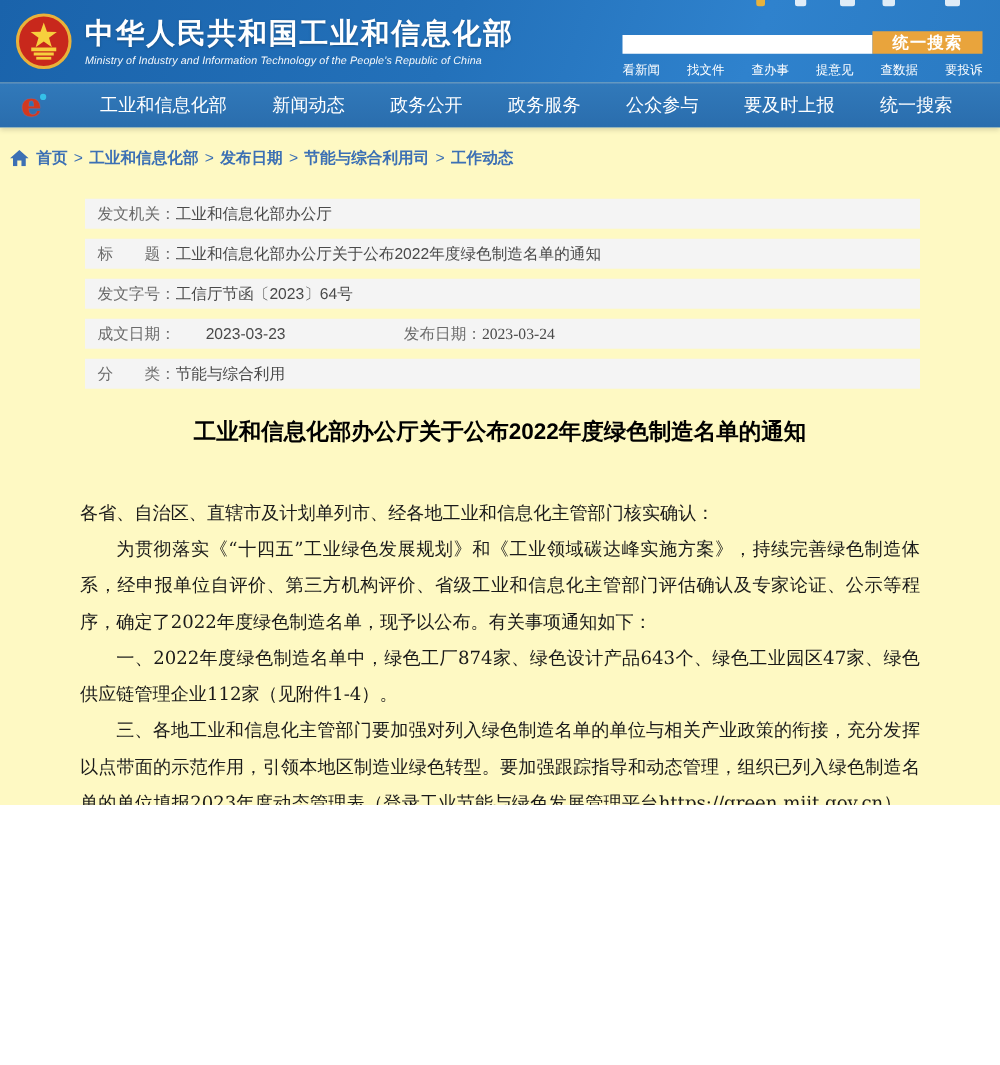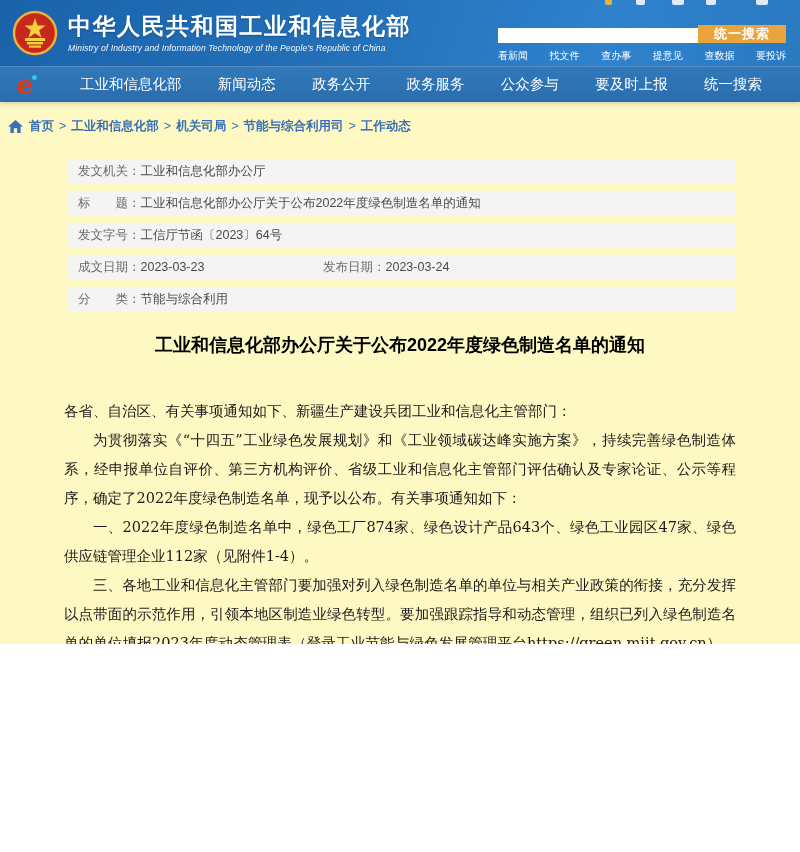--- a/index.html
+++ b/index.html
@@ -39,22 +39,22 @@
   .crumb-bar { padding:16px 0 10px 8px; display:flex; align-items:center; font-size:12.5px; }
   .crumb-home { width:15px; height:13px; margin-right:6px; }
   .crumb a, .crumb span.item { color:#3c70b4; text-decoration:none; cursor:pointer;font-weight:bold; }
   .crumb .sep { color:#3c70b4; margin:0 5px; }
 
   
   .meta { width:668px; margin:14px auto 0 68px; font-size:12.5px; }
   .meta-row { background:#f4f4f4; padding:4px 10px; margin-bottom:8px; display:flex; line-height:16px; }
   .meta-label { color:#6b6b6b; white-space:pre; }
   .meta-value { color:#4a4a4a; }
-  .meta-cell { display:flex; width:245px; flex:0 0 auto; }
-  .meta-cell2 { display:flex; }
+  .meta-cell { display:flex; width:245px; flex:0 0 auto;gap:24px; }
+  .meta-cell2 { display:flex;font-family:Liberation Serif, serif; }
 
   
   .doc { width:672px; margin:0 auto 0 64px; font-family:"DejaVu Serif","Liberation Serif",serif; color:#1a1a1a; }
   .doc-title { text-align:center; font-family:"Liberation Sans","DejaVu Sans",sans-serif; font-weight:bold; font-size:18px; color:#000; margin:22px 0 0 0; }
   .doc-body { margin-top:40px; font-size:14.5px; line-height:29px; text-align:justify; }
   .doc-body p.indent { text-indent:2em; }
 </style>
 </head>
 <body>
 
@@ -110,21 +110,21 @@
       <span class="nav-item">要及时上报</span>
       <span class="nav-item">统一搜索</span>
     </div>
   </div>
 
   <div class="crumb-bar">
     <svg class="crumb-home" viewBox="0 0 16 14">
       <polygon points="8,0 16,7 13.5,7 13.5,14 9.8,14 9.8,9 6.2,9 6.2,14 2.5,14 2.5,7 0,7" fill="#3c70b4"></polygon>
     </svg>
     <span class="crumb">
-      <span class="item">首页</span><span class="sep">&gt;</span><span class="item">工业和信息化部</span><span class="sep">&gt;</span><span class="item">机关司局</span><span class="sep">&gt;</span><span class="item">节能与综合利用司</span><span class="sep">&gt;</span><span class="item">工作动态</span>
+      <span class="item">首页</span><span class="sep">&gt;</span><span class="item">工业和信息化部</span><span class="sep">&gt;</span><span class="item">发布日期</span><span class="sep">&gt;</span><span class="item">节能与综合利用司</span><span class="sep">&gt;</span><span class="item">工作动态</span>
     </span>
   </div>
 
   <div class="meta">
     <div class="meta-row">
       <span class="meta-label">发文机关：</span>
       <span class="meta-value">工业和信息化部办公厅</span>
     </div>
     <div class="meta-row">
       <span class="meta-label">标　　题：</span>
@@ -149,21 +149,21 @@
         <span class="meta-label">分　　类：</span>
         <span class="meta-value">节能与综合利用</span>
       </span>
     </div>
   </div>
 
   <div class="doc">
     <h1 class="doc-title">工业和信息化部办公厅关于公布2022年度绿色制造名单的通知</h1>
 
     <div class="doc-body">
-      <p>各省、自治区、有关事项通知如下、新疆生产建设兵团工业和信息化主管部门：</p>
+      <p>各省、自治区、直辖市及计划单列市、经各地工业和信息化主管部门核实确认：</p>
       <p class="indent">为贯彻落实《“十四五”工业绿色发展规划》和《工业领域碳达峰实施方案》，持续完善绿色制造体系，经申报单位自评价、第三方机构评价、省级工业和信息化主管部门评估确认及专家论证、公示等程序，确定了2022年度绿色制造名单，现予以公布。有关事项通知如下：</p>
       <p class="indent">一、2022年度绿色制造名单中，绿色工厂874家、绿色设计产品643个、绿色工业园区47家、绿色供应链管理企业112家（见附件1-4）。</p>
       <p class="indent">三、各地工业和信息化主管部门要加强对列入绿色制造名单的单位与相关产业政策的衔接，充分发挥以点带面的示范作用，引领本地区制造业绿色转型。要加强跟踪指导和动态管理，组织已列入绿色制造名单的单位填报2023年度动态管理表（登录工业节能与绿色发展管理平台https://green.miit.gov.cn），并对动态管理表中明确的各项关键指标进行审核。对于绿色制造水平关键指标不符合绿色制造评价要求的，组织进行现场评估，于2023年4月30日前完成动态管理工作提出动态调整意见，我部将综合评估后对名单进行调整。对于发生重大安全、质量、环境污染等事故的，要及时上报，我部将从名单中予以除名。</p>
     </div>
 
   </div>
 
 </div>
 
 </body></html>

